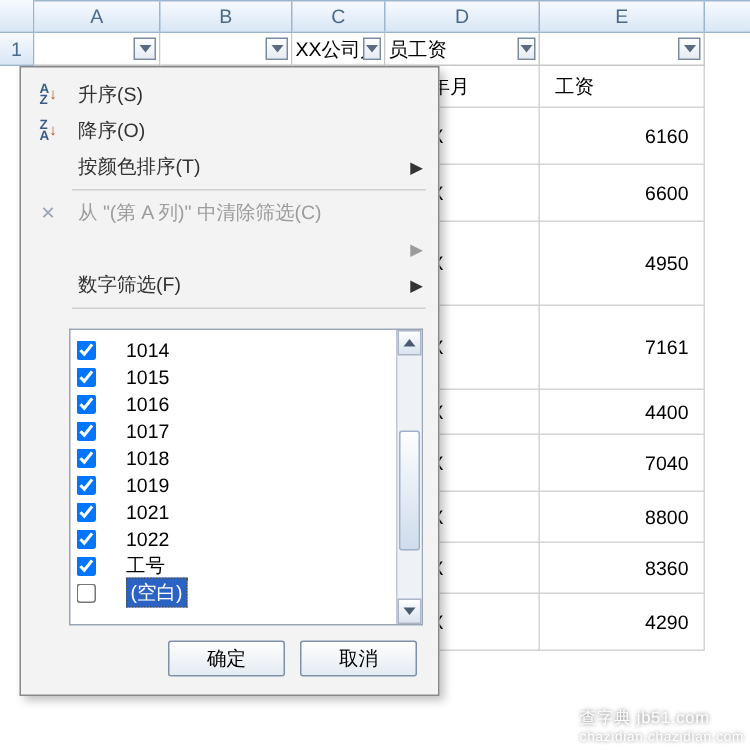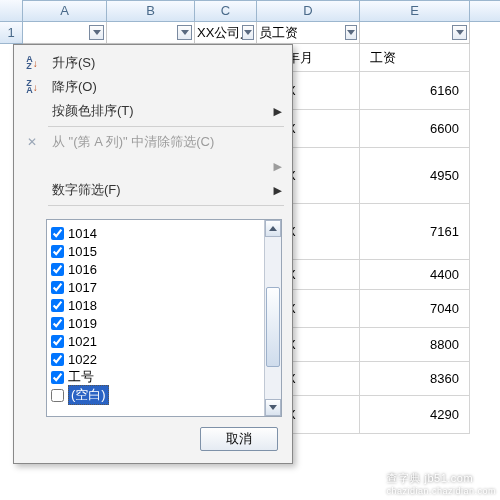--- a/index.html
+++ b/index.html
@@ -169,21 +169,21 @@
   .checklist {
     flex:1;
     overflow:hidden;
     padding:4px 2px;
   }
   .ck-row {
     display:flex;
     align-items:center;
     height:18px;
     padding:0 2px;
-    gap:4px;
+    gap:20px;
     font-size:13px;
   }
   .ck-row input { width:13px; height:13px; }
   .ck-row.sel span {
     background:#2a63c4;
     color:#fff;
     border:1px dotted #555;
     padding:0 2px;
   }
   .vscroll {
@@ -453,20 +453,21 @@
       <div class="track">
           <div class="thumb"></div>
         </div>
       <div class="btn">
           <span class="tri-d"></span>
         </div>
     </div>
   </div>
 
   <div class="btnbar">
+    <button>确定</button>
     <button>取消</button>
   </div>
 </div>
 
 <div class="wm">
   <div>查字典 jb51.com</div>
   <div class="line2">chazidian.chazidian.com</div>
 </div>
 
 </body></html>

